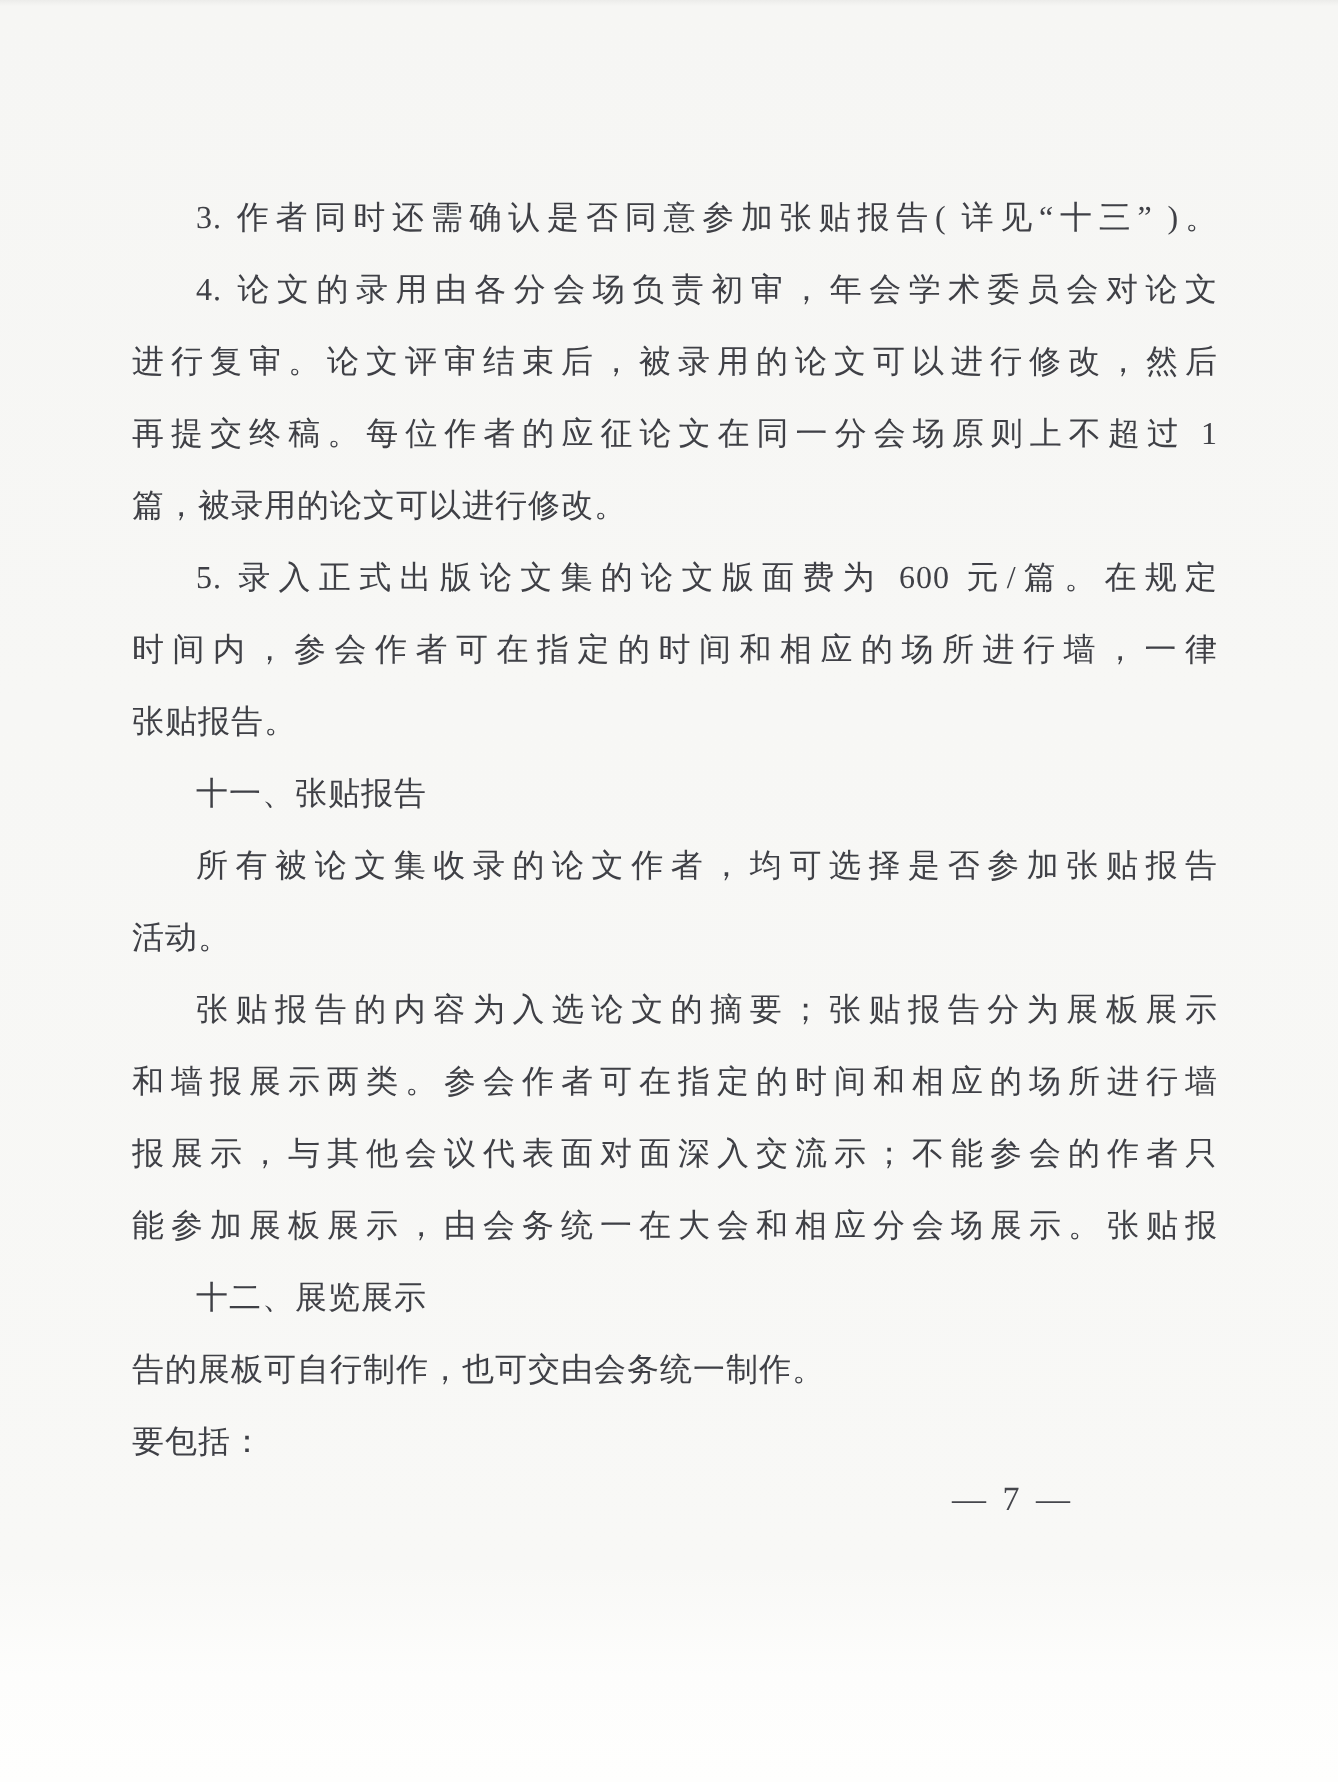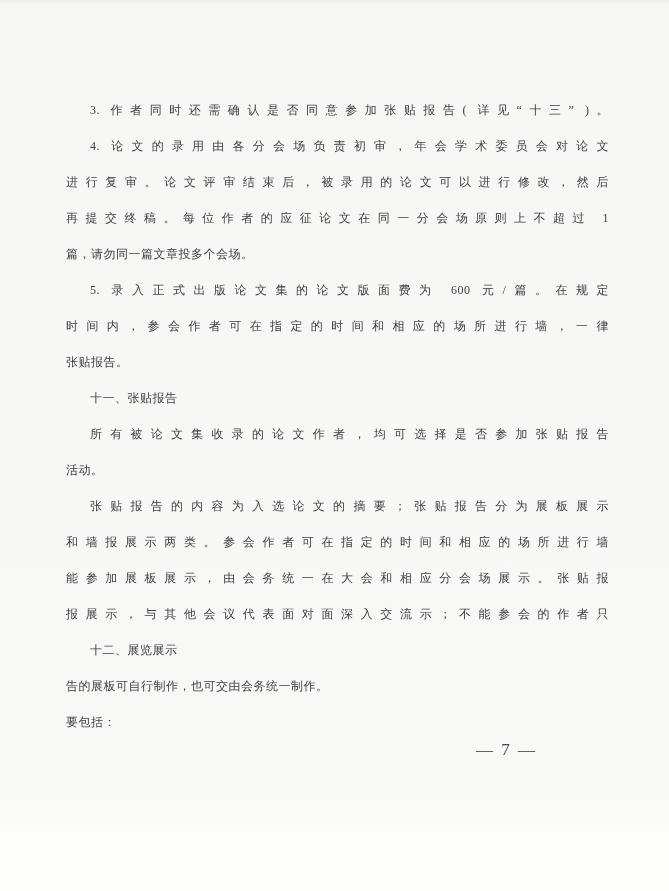--- a/index.html
+++ b/index.html
@@ -18,21 +18,21 @@
     color: #3f4046;
   }
   .page {
     box-sizing: border-box;
     width: 669px;
     height: 891px;
     padding: 92px 60px 0 66px;
     position: relative;
   }
   .line {
-    font-size: 12px;
+    font-size: 16px;
     line-height: 36px;
     height: 36px;
     max-height: 36px;
     overflow: hidden;
     letter-spacing: 0.5px;
     white-space: nowrap;
     text-align: left;
   }
   .line.fill {
     white-space: normal;
@@ -55,29 +55,29 @@
 </style>
 </head>
 <body style="color: rgb(63, 64, 70);">
 
 <div class="page">
   <div id="doc-lines">
       <div class="line indent fill">3. 作者同时还需确认是否同意参加张贴报告( 详见“十三” )。</div>
       <div class="line indent fill">4. 论文的录用由各分会场负责初审，年会学术委员会对论文</div>
       <div class="line fill">进行复审。论文评审结束后，被录用的论文可以进行修改，然后</div>
       <div class="line fill">再提交终稿。每位作者的应征论文在同一分会场原则上不超过 1</div>
-      <div class="line">篇，请勿同一篇文章投多个会场。</div>
+      <div class="line">篇，被录用的论文可以进行修改。</div>
       <div class="line indent fill">5. 录入正式出版论文集的论文版面费为 600 元/篇。在规定</div>
       <div class="line fill">时间内，参会作者可在指定的时间和相应的场所进行墙，一律</div>
       <div class="line">张贴报告。</div>
       <div class="line indent">十一、张贴报告</div>
       <div class="line indent fill">所有被论文集收录的论文作者，均可选择是否参加张贴报告</div>
       <div class="line">活动。</div>
       <div class="line indent fill">张贴报告的内容为入选论文的摘要；张贴报告分为展板展示</div>
       <div class="line fill">和墙报展示两类。参会作者可在指定的时间和相应的场所进行墙</div>
+      <div class="line fill">报展示，与其他会议代表面对面深入交流示；不能参会的作者只</div>
       <div class="line fill">能参加展板展示，由会务统一在大会和相应分会场展示。张贴报</div>
-      <div class="line fill">报展示，与其他会议代表面对面深入交流示；不能参会的作者只</div>
       <div class="line indent">十二、展览展示</div>
       <div class="line">告的展板可自行制作，也可交由会务统一制作。</div>
       <div class="line">要包括：</div>
     </div>
   <div class="page-number">— 7 —</div>
 </div>
 
 </body></html>

